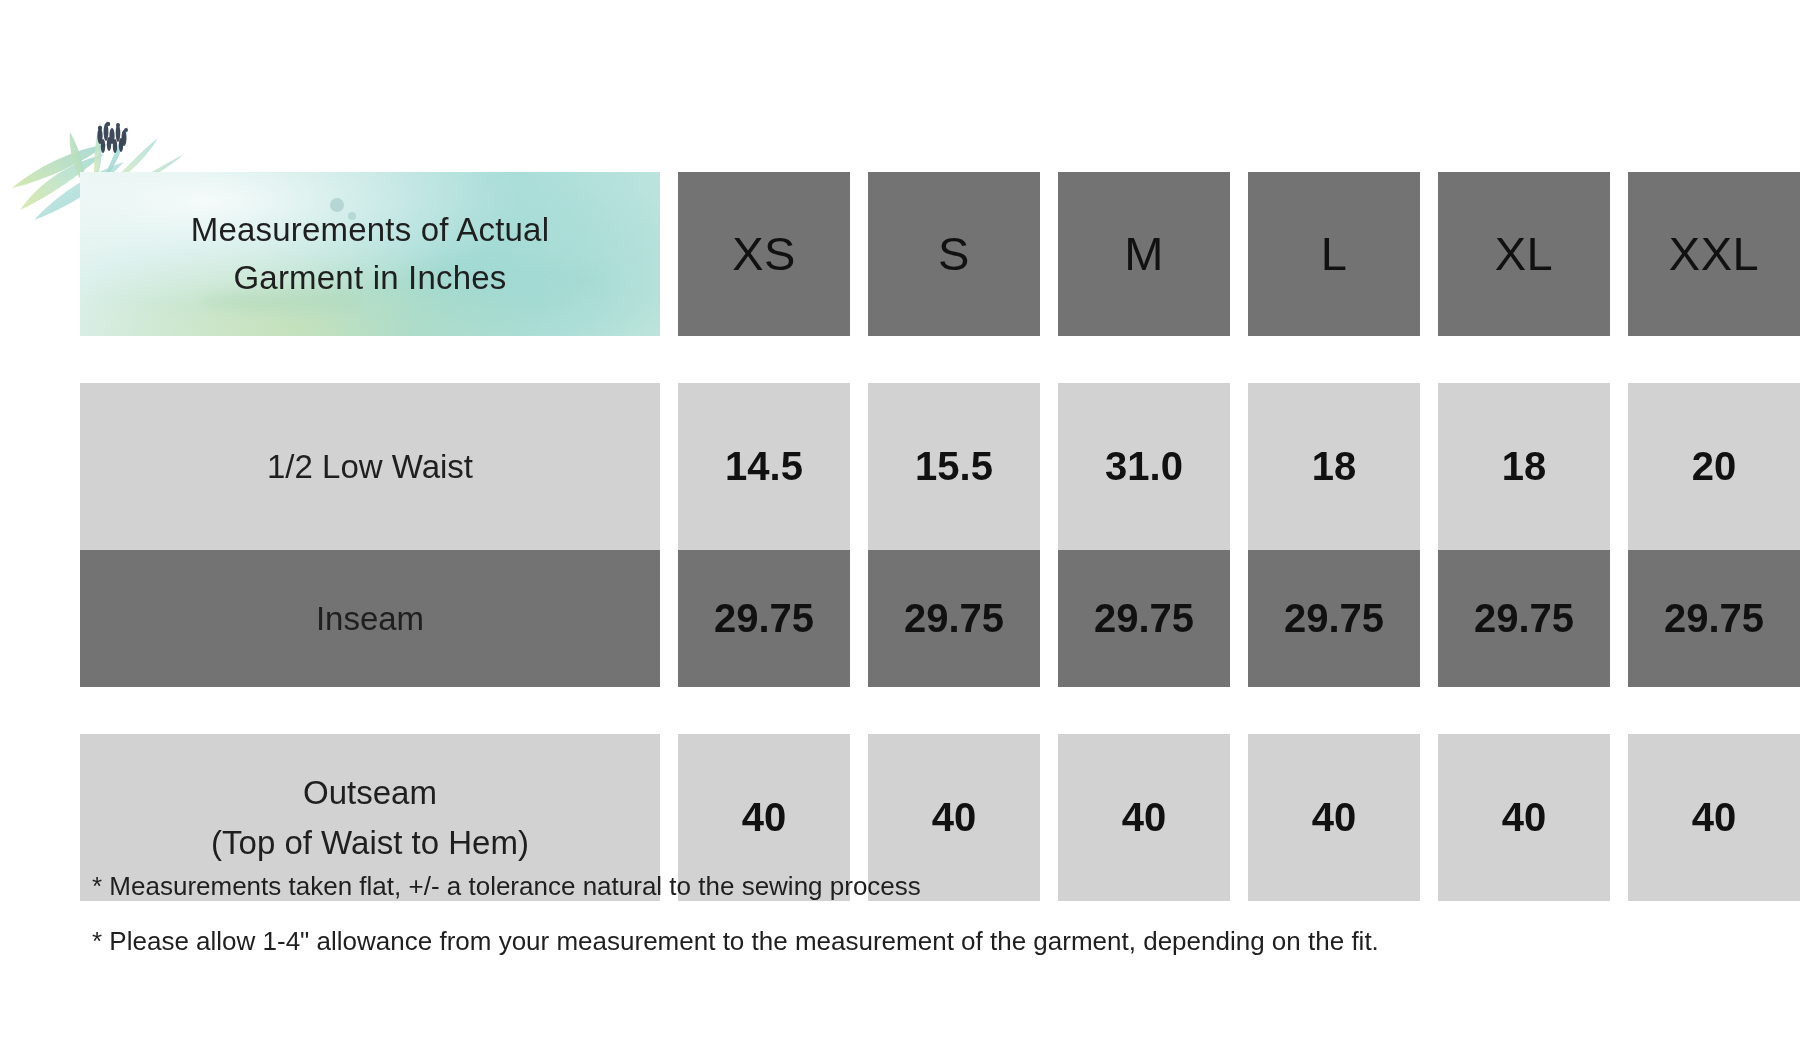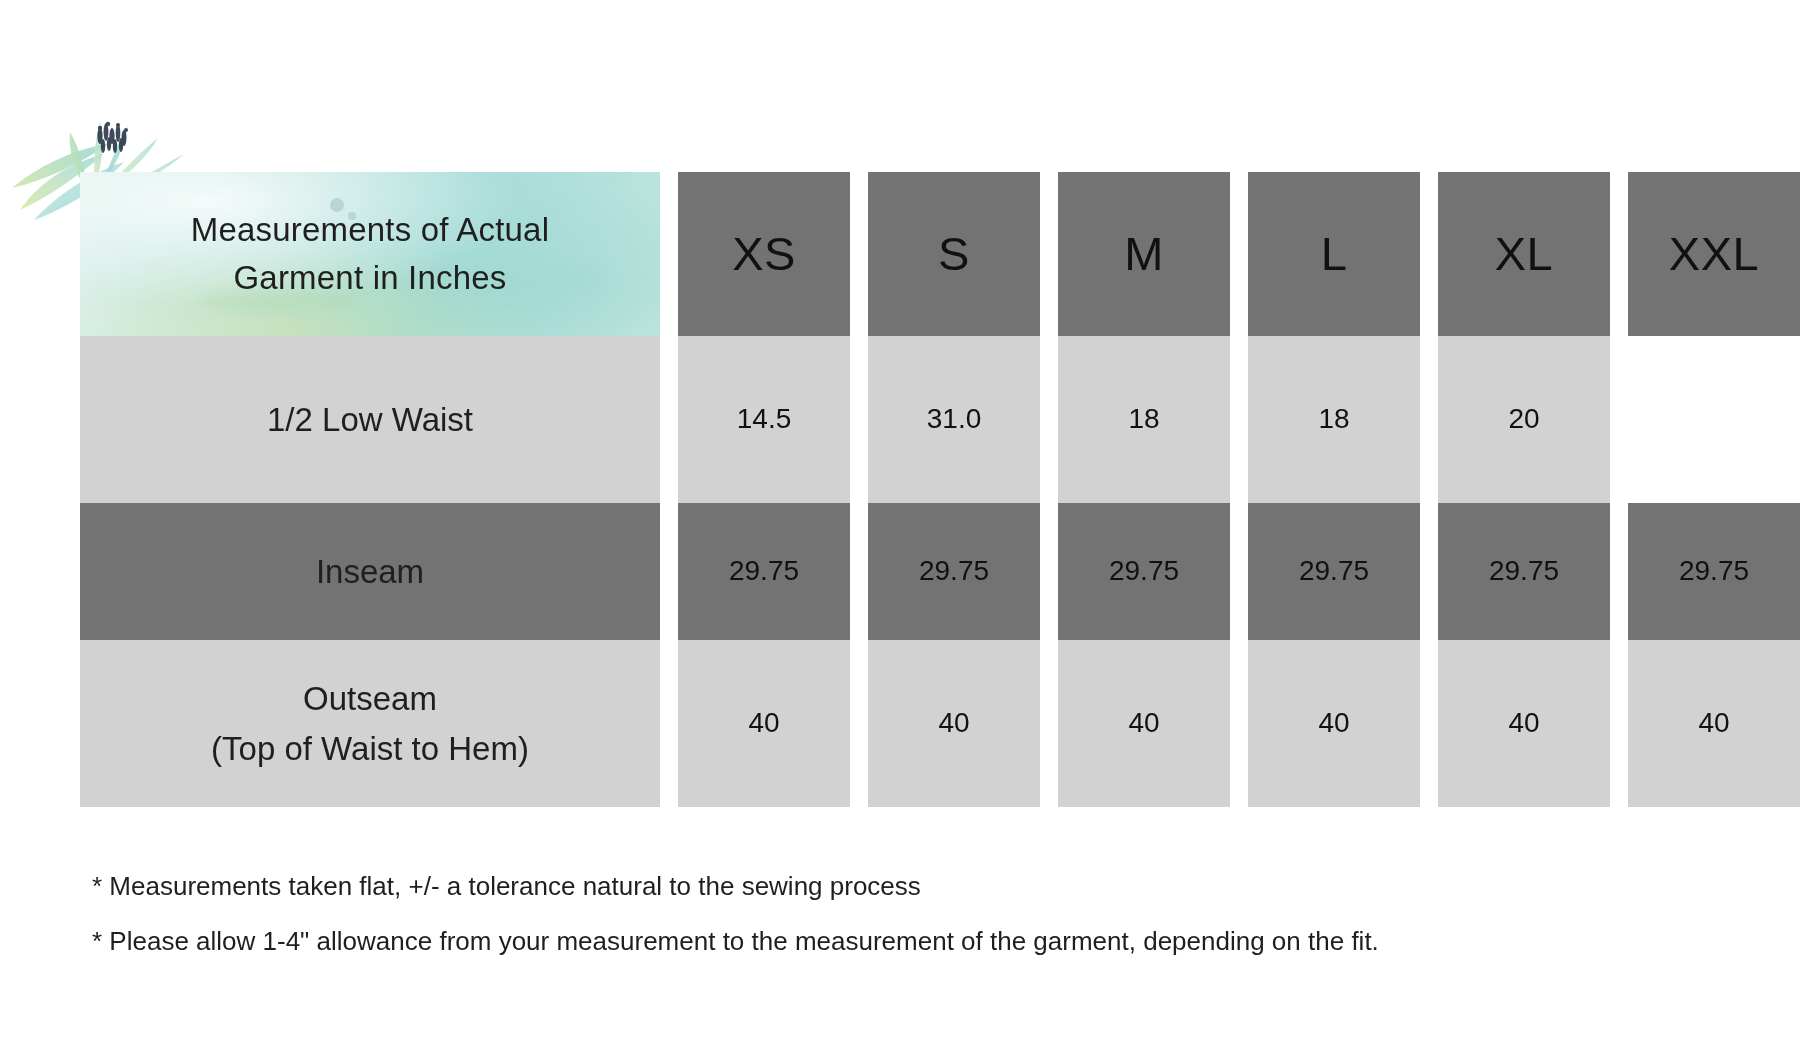--- a/index.html
+++ b/index.html
@@ -63,21 +63,21 @@
   .gap-after-label { margin-right: 18px; }
 
   
   .row-head .cell { height: 164px; }
   .row-1 .cell { height: 167px; }
   .row-2 .cell { height: 137px; }
   .row-3 .cell { height: 167px; }
 
   
   .mint { background: #737373; }
-  .grey { background: #d2d2d2; }
+  .grey { background: #d2d2d2; margin-top: 47px; }
 
   .head-label-text {
     font-size: 33px;
     font-weight: 400;
     letter-spacing: 0.2px;
     color: #1f1f1f;
     line-height: 1.45;
   }
   .head-size-text {
     font-size: 47px;
@@ -85,22 +85,22 @@
     color: #111111;
     letter-spacing: 0.5px;
   }
   .label-text {
     font-size: 33px;
     font-weight: 400;
     color: #1f1f1f;
     line-height: 1.5;
   }
   .val-text {
-    font-size: 28px;
-    font-weight: 400;
+    font-size: 40px;
+    font-weight: 700;
     color: #111111;
   }
 
   
   .head-label {
     position: relative;
     overflow: hidden;
     background:
       radial-gradient(120% 140% at 22% 18%, rgba(255,255,255,0.85) 0%, rgba(255,255,255,0.0) 45%),
       radial-gradient(90% 120% at 78% 80%, rgba(150,214,205,0.55) 0%, rgba(150,214,205,0) 60%),
@@ -217,20 +217,21 @@
       <div class="cell c-size mint head-size-text">L</div>
       <div class="cell c-size mint head-size-text">XL</div>
       <div class="cell c-size mint head-size-text">XXL</div>
     </div>
 
     <div class="row row-1">
       <div class="cell c-label gap-after-label grey">
         <span class="label-text">1/2 Low Waist</span>
       </div>
       <div class="cell c-size grey val-text">14.5</div>
+      <div class="cell c-size grey val-text">15.5</div>
       <div class="cell c-size grey val-text">31.0</div>
       <div class="cell c-size grey val-text">18</div>
       <div class="cell c-size grey val-text">18</div>
       <div class="cell c-size grey val-text">20</div>
     </div>
 
     <div class="row row-2">
       <div class="cell c-label gap-after-label mint">
         <span class="label-text">Inseam</span>
       </div>

